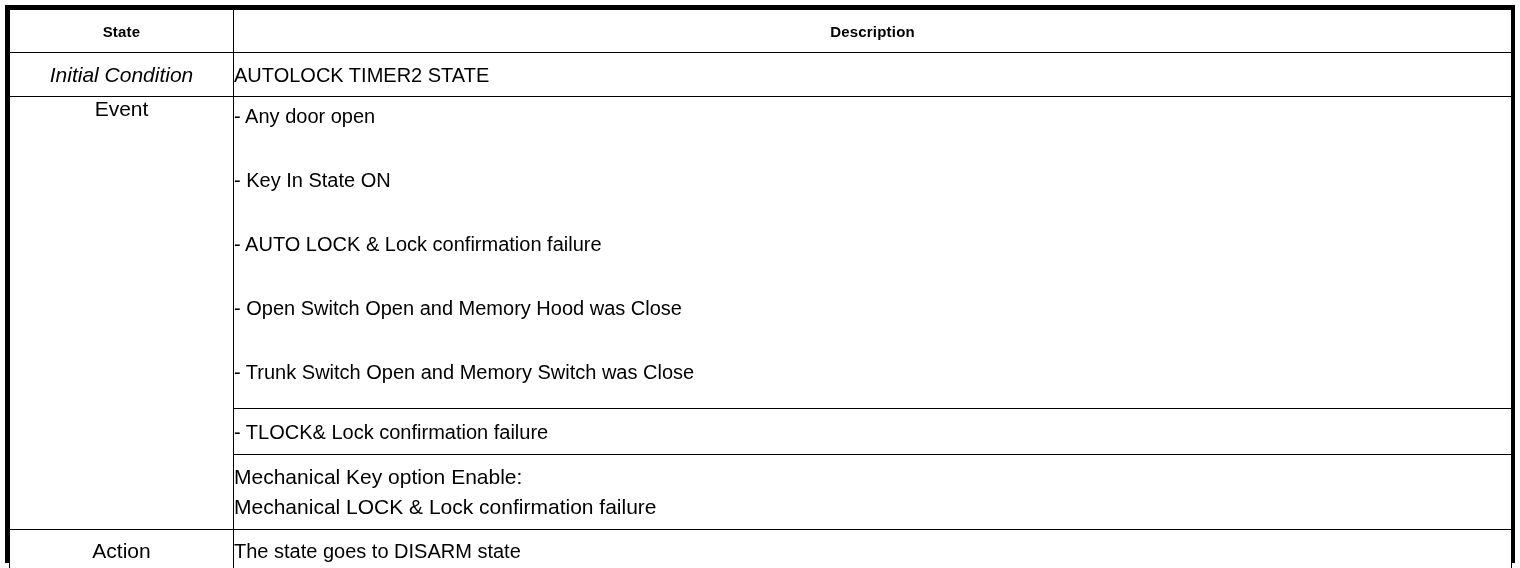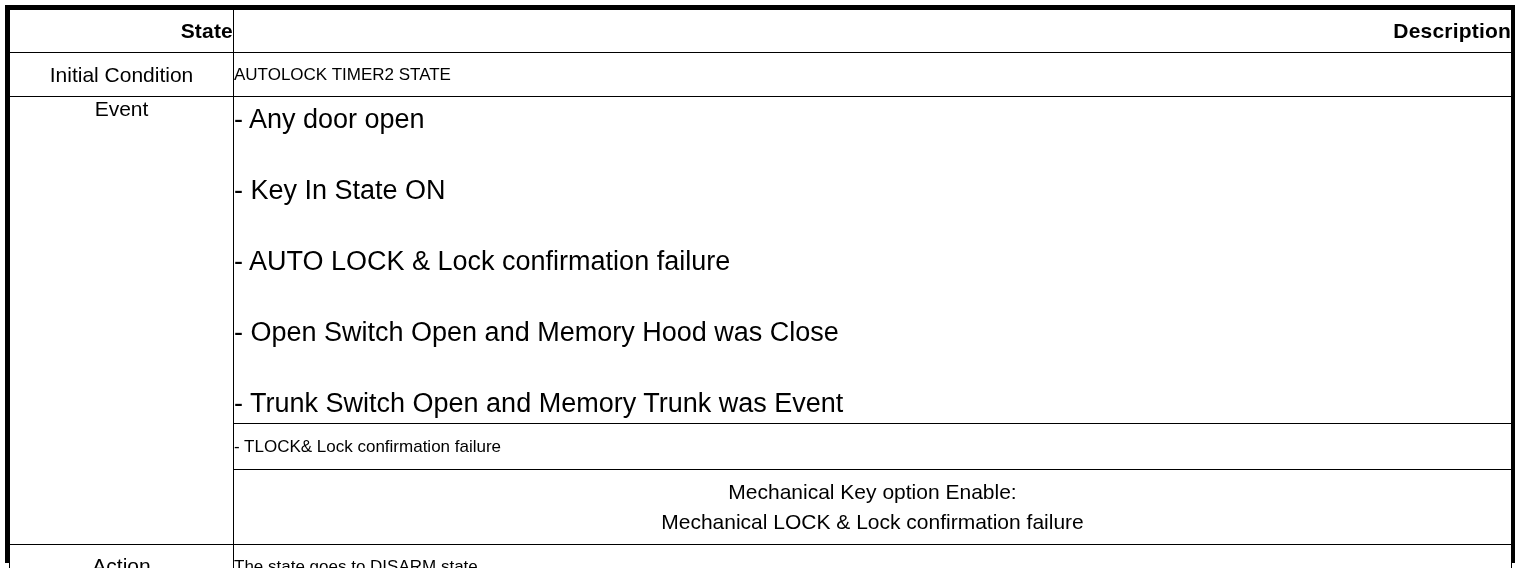--- a/index.html
+++ b/index.html
@@ -42,23 +42,23 @@
     vertical-align: middle;
     background: #ffffff;
   }
 
   
   col.col-state { width: 224px; }
   col.col-desc  { width: 1278px; }
 
   
   .hdr-cell {
-    text-align: right;
+    text-align: center;
     font-weight: bold;
-    font-size: 21px;
+    font-size: 15px;
     height: 42px;
     letter-spacing: 0.2px;
   }
 
   
   .state-cell {
     text-align: center;
     font-size: 21px;
     font-weight: normal;
   }
@@ -76,43 +76,42 @@
   .desc-cell.top-align {
     vertical-align: top;
   }
 
   
   .event-list {
     padding-top: 9px;
     padding-bottom: 6px;
   }
   .event-item {
-    font-size: 27px;
+    font-size: 20px;
     line-height: 1;
     margin: 0 0 44px 0;
     white-space: nowrap;
   }
   .event-item:last-child {
     margin-bottom: 0;
   }
 
   
   .multi-line {
     padding-top: 7px;
     padding-bottom: 7px;
   }
   .multi-line .line {
     font-size: 21px;
     line-height: 1.42;
     white-space: nowrap;
-    text-align: center;
   }
 
   .single-line {
-    font-size: 17px;
+    font-size: 20px;
     line-height: 1;
     white-space: nowrap;
   }
 </style>
 </head>
 <body>
 
 <div class="table-wrap">
   <table class="state-table">
     <colgroup>
@@ -120,35 +119,35 @@
       <col class="col-desc">
     </colgroup>
     <tbody>
 
       <tr>
         <th class="hdr-cell">State</th>
         <th class="hdr-cell">Description</th>
       </tr>
 
       <tr>
-        <td class="state-cell" style="height:43px;">Initial Condition</td>
+        <td class="state-cell" style="height:43px;font-style:italic;">Initial Condition</td>
         <td class="desc-cell">
           <div class="single-line">AUTOLOCK TIMER2 STATE</div>
         </td>
       </tr>
 
       <tr>
         <td class="state-cell top-align" rowspan="3">Event</td>
         <td class="desc-cell top-align" style="height:311px;">
           <div class="event-list">
             <div class="event-item">-  Any door open</div>
             <div class="event-item">-  Key In State ON</div>
             <div class="event-item">-  AUTO LOCK &amp; Lock confirmation failure</div>
             <div class="event-item">-  Open Switch Open and Memory Hood was Close</div>
-            <div class="event-item">-  Trunk Switch Open and Memory Trunk was Event</div>
+            <div class="event-item">-  Trunk Switch Open and Memory Switch was Close</div>
           </div>
         </td>
       </tr>
 
       <tr>
         <td class="desc-cell" style="height:45px;margin-top:11px;">
           <div class="single-line">-  TLOCK&amp; Lock confirmation failure</div>
         </td>
       </tr>
 

